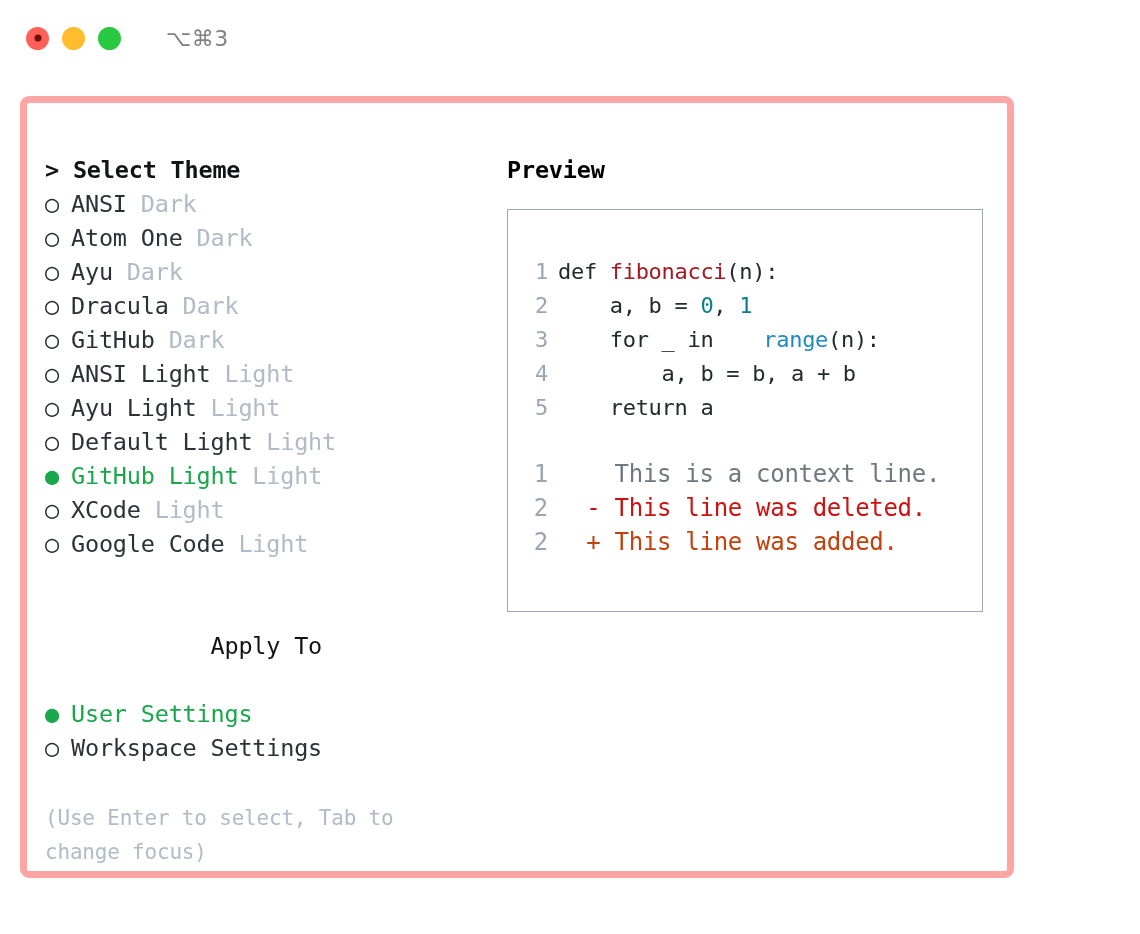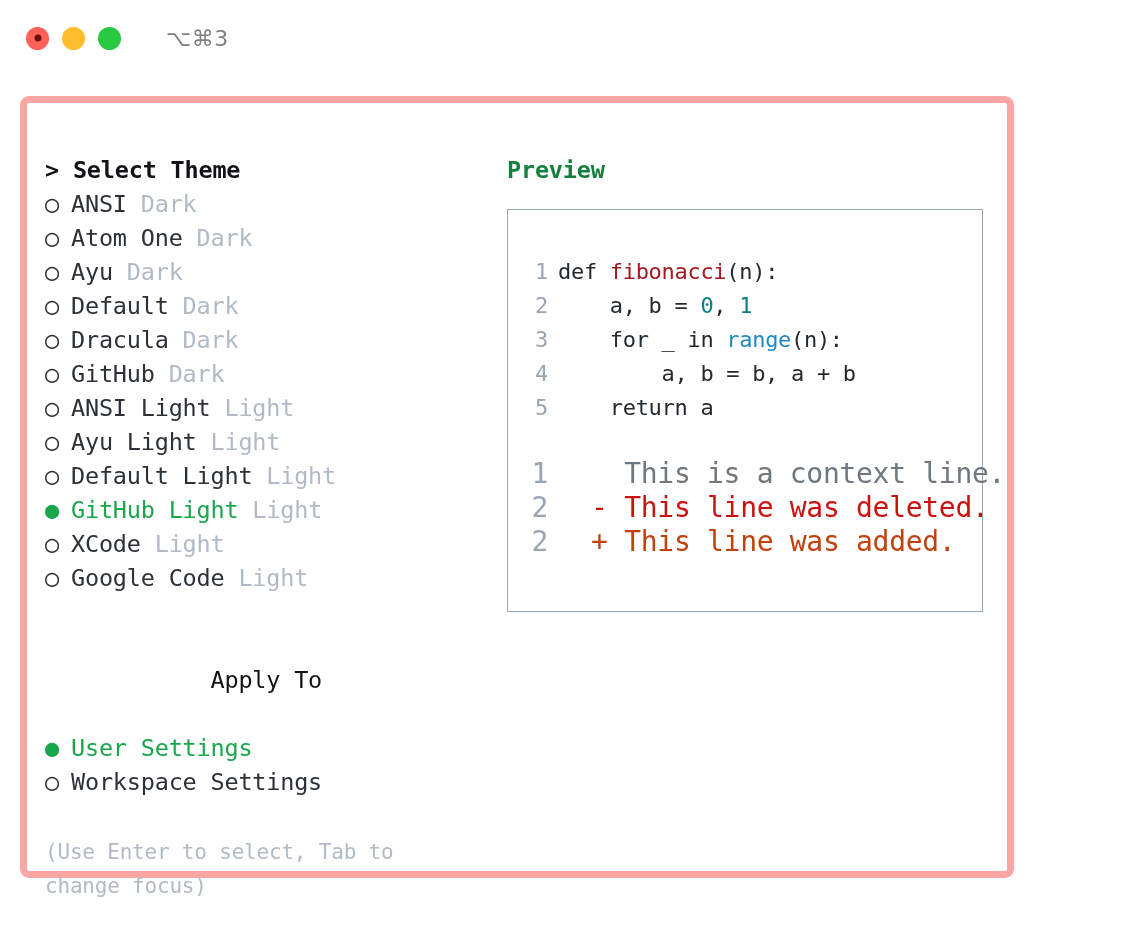--- a/index.html
+++ b/index.html
@@ -145,21 +145,21 @@
   
   .right-col {
     position: absolute;
     left: 480px;
     top: 50px;
     width: 490px;
   }
   .preview-head {
     font-size: 23.5px;
     font-weight: bold;
-    color: #15803d;
+    color: #000000;
     line-height: 34px;
     letter-spacing: -0.2px;
   }
   .preview-box {
     margin-top: 22px;
     width: 476px;
     height: 403px;
     border: 1.6px solid #9aa8bc;
     box-sizing: border-box;
     background: #ffffff;
@@ -177,26 +177,26 @@
   .ln {
     display: inline-block;
     width: 22px;
     text-align: right;
     color: #9aa5b4;
     margin-right: 10px;
   }
   .kw   { color: #24292e; }
   .fn   { color: #a3191f; }
   .num  { color: #0a7f83; }
-  .bi   { color: #2189c0; }
+  .bi   { color: #2189c0; margin-left: 37px; }
   .pl   { color: #24292e; }
 
   .diff-gap { height: 32px; }
   .diff-line {
-    font-size: 28px;
+    font-size: 24px;
     line-height: 34px;
     white-space: pre;
     padding-left: 18px;
     letter-spacing: -0.3px;
   }
   .diff-ctx { color: #6f777f; }
   .diff-del { color: #cc1111; }
   .diff-add { color: #c2410c; }
 </style>
 </head>
@@ -217,21 +217,20 @@
     <div class="panel-inner">
 
       <div class="left-col">
 
         <div class="section-head">&gt; Select Theme</div>
 
         <div class="opt-list" id="theme-list">
             <div class="opt"><span class="marker">○</span><span class="opt-label">ANSI</span><span class="opt-tag"> Dark</span></div>
             <div class="opt"><span class="marker">○</span><span class="opt-label">Atom One</span><span class="opt-tag"> Dark</span></div>
             <div class="opt"><span class="marker">○</span><span class="opt-label">Ayu</span><span class="opt-tag"> Dark</span></div>
-            <div class="opt"><span class="marker">○</span><span class="opt-label">Default</span><span class="opt-tag"> Dark</span></div>
             <div class="opt"><span class="marker">○</span><span class="opt-label">Dracula</span><span class="opt-tag"> Dark</span></div>
             <div class="opt"><span class="marker">○</span><span class="opt-label">GitHub</span><span class="opt-tag"> Dark</span></div>
             <div class="opt"><span class="marker">○</span><span class="opt-label">ANSI Light</span><span class="opt-tag"> Light</span></div>
             <div class="opt"><span class="marker">○</span><span class="opt-label">Ayu Light</span><span class="opt-tag"> Light</span></div>
             <div class="opt"><span class="marker">○</span><span class="opt-label">Default Light</span><span class="opt-tag"> Light</span></div>
             <div class="opt selected"><span class="marker">●</span><span class="opt-label">GitHub Light</span><span class="opt-tag"> Light</span></div>
             <div class="opt"><span class="marker">○</span><span class="opt-label">XCode</span><span class="opt-tag"> Light</span></div>
             <div class="opt"><span class="marker">○</span><span class="opt-label">Google Code</span><span class="opt-tag"> Light</span></div>
           </div>
 

